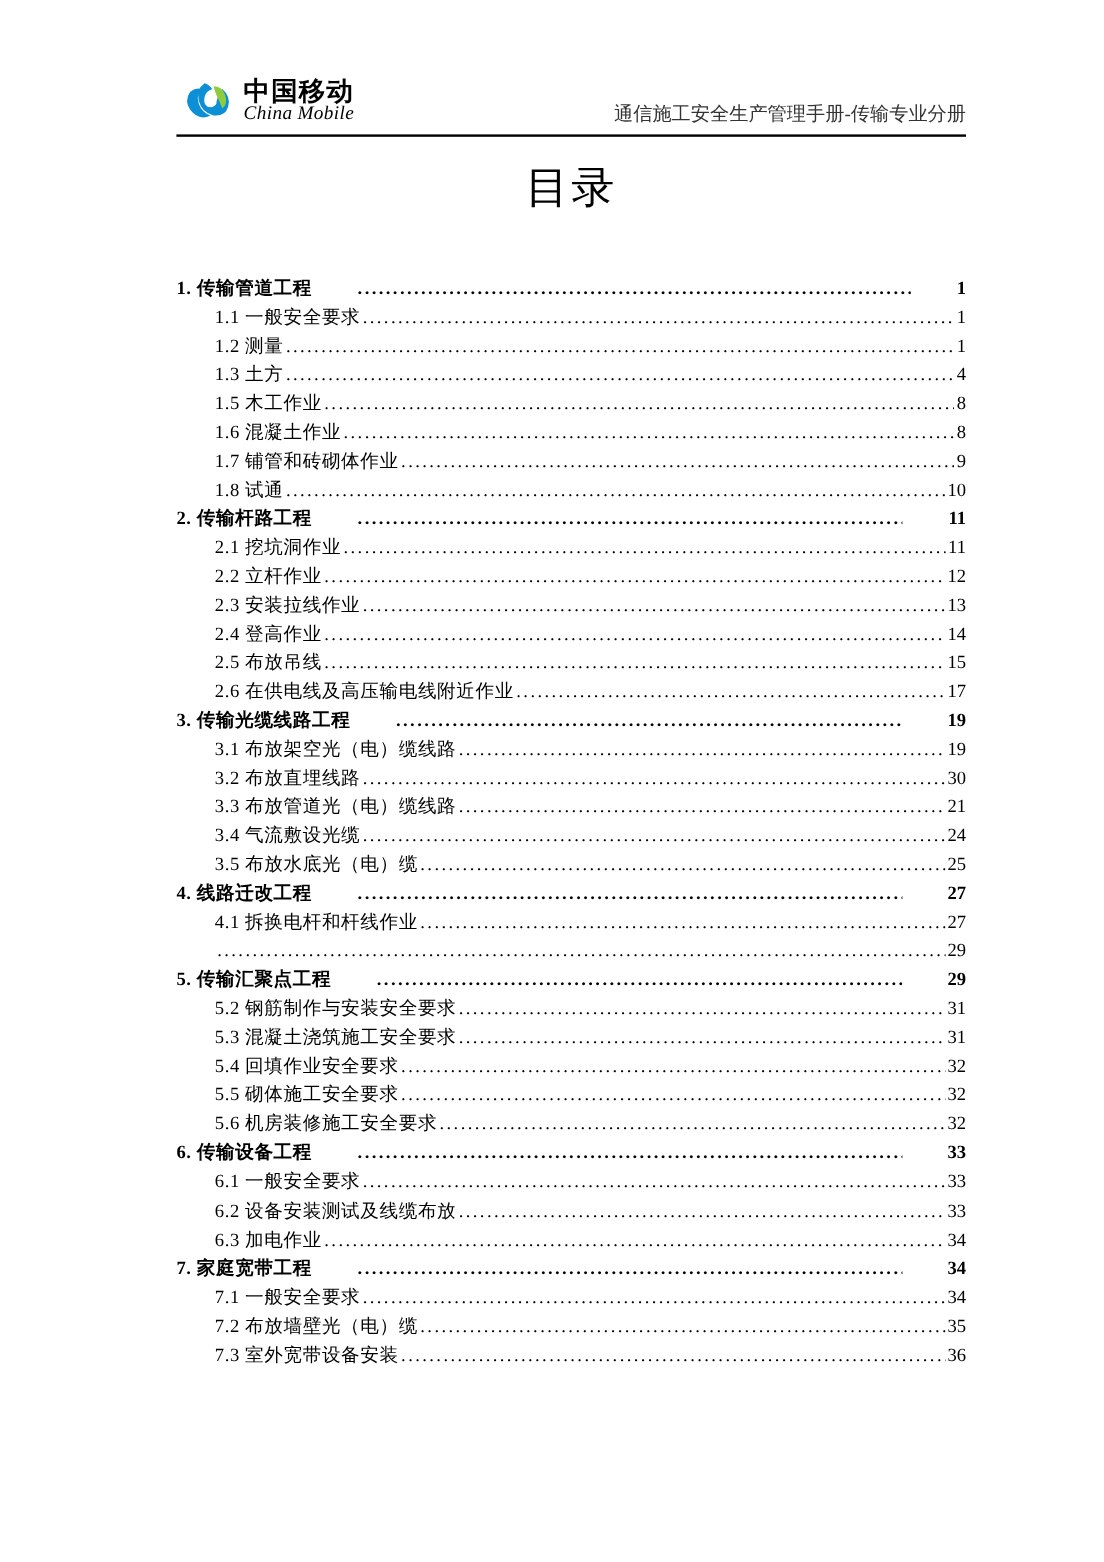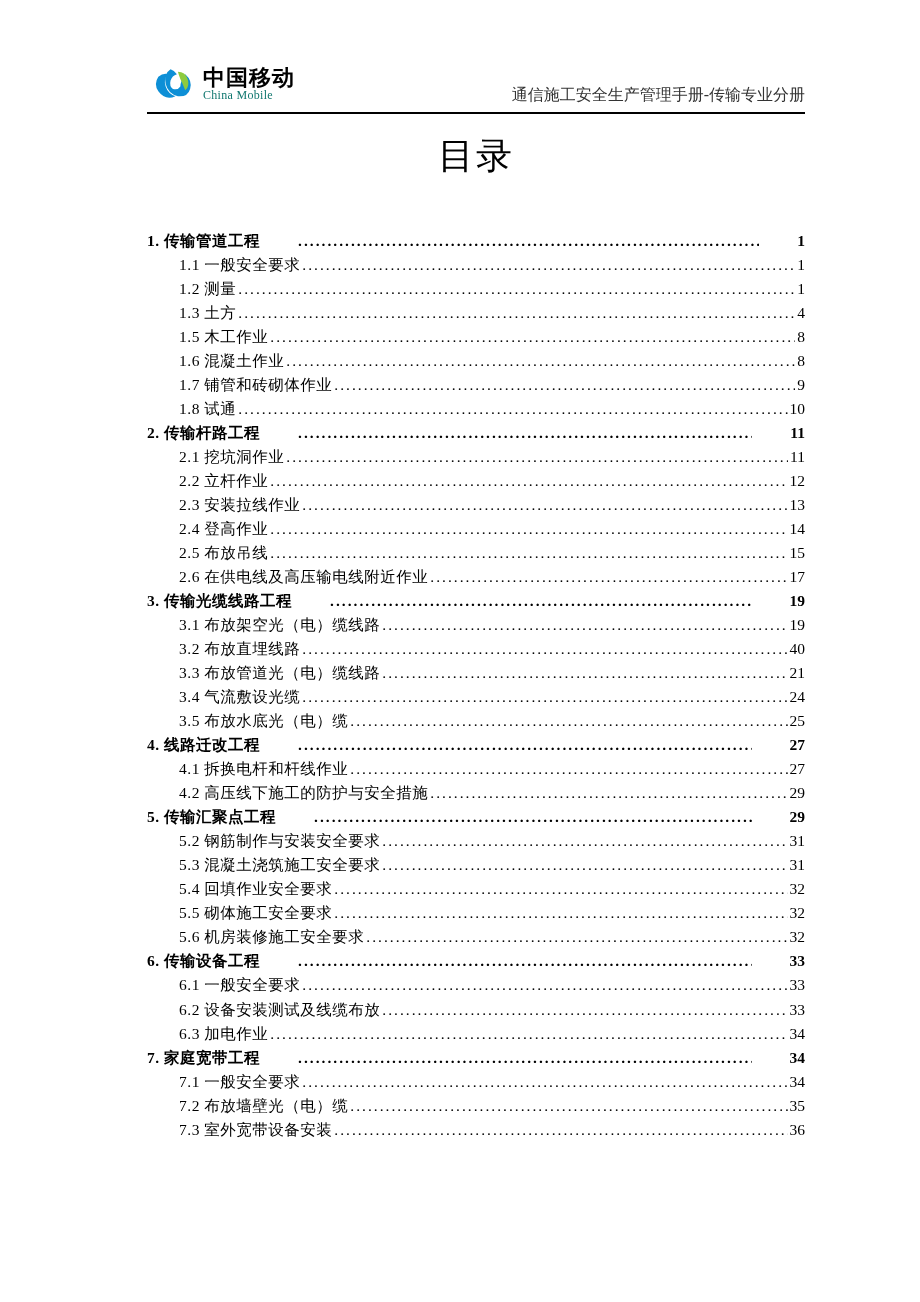--- a/index.html
+++ b/index.html
@@ -32,23 +32,24 @@
       flex-direction: column;
       line-height: 1;
     }
     .logo-cn {
       font-size: 22px;
       font-weight: bold;
       color: #000;
       letter-spacing: 1px;
     }
     .logo-en {
-      font-size: 12px;
-      color: #0f766e;
+      font-size: 16px;
+      color: #000000;
       letter-spacing: 0.3px;
+      font-style: italic;
     }
     .header-title {
       font-family: "KaiTi", "STKaiti", serif;
       font-size: 16px;
       color: #333;
     }
     .header-line {
       border: none;
       border-top: 2px solid #000;
       margin-bottom: 18px;
@@ -193,21 +194,21 @@
         <span class="pg">19</span>
       </div>
       <div class="toc-line level2">
         <span class="label-text">3.1 布放架空光（电）缆线路</span>
         <span class="dots"></span>
         <span class="pg">19</span>
       </div>
       <div class="toc-line level2">
         <span class="label-text">3.2 布放直埋线路</span>
         <span class="dots"></span>
-        <span class="pg">40</span>
+        <span class="pg">30</span>
       </div>
       <div class="toc-line level2">
         <span class="label-text">3.3 布放管道光（电）缆线路</span>
         <span class="dots"></span>
         <span class="pg">21</span>
       </div>
       <div class="toc-line level2">
         <span class="label-text">3.4 气流敷设光缆</span>
         <span class="dots"></span>
         <span class="pg">24</span>
@@ -221,21 +222,20 @@
         <span class="label-text">4. 线路迁改工程</span>
         <span class="dots"></span>
         <span class="pg">27</span>
       </div>
       <div class="toc-line level2">
         <span class="label-text">4.1 拆换电杆和杆线作业</span>
         <span class="dots"></span>
         <span class="pg">27</span>
       </div>
       <div class="toc-line level2">
-        <span class="label-text">4.2 高压线下施工的防护与安全措施</span>
         <span class="dots"></span>
         <span class="pg">29</span>
       </div>
       <div class="toc-line level1">
         <span class="label-text">5. 传输汇聚点工程</span>
         <span class="dots"></span>
         <span class="pg">29</span>
       </div>
       <div class="toc-line level2">
         <span class="label-text">5.2 钢筋制作与安装安全要求</span>

